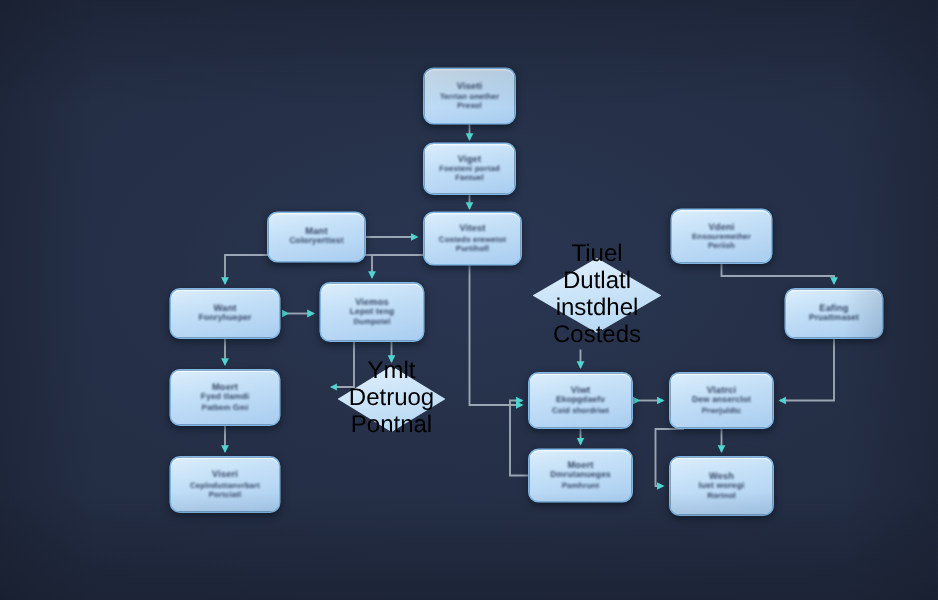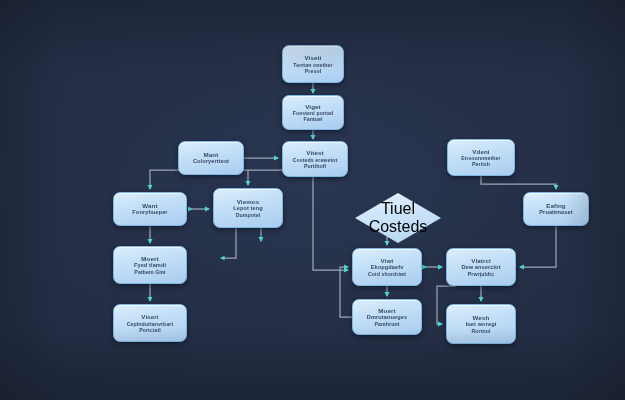--- a/index.html
+++ b/index.html
@@ -177,39 +177,48 @@
     <span class="ln t1">Want</span>
     <span class="ln t2">Fonryhueper</span>
   </div>
 
   <div class="node" style="left:213px;top:188px;width:70px;height:40px;">
     <span class="ln t1">Viemos</span>
     <span class="ln t2">Lepot teng</span>
     <span class="ln t3">Dumpotel</span>
   </div>
 
-  <div class="diamond" style="left:355px;top:193px;width:86px;height:50px;">
+  <div class="diamond" style="left:355px;top:172px;width:86px;height:50px;">
     <div class="dshape"></div>
     <div class="dtext">
       <span class="ln t1">Tiuel</span>
+      <span class="ln t3">Dutlatl instdhel</span>
       <span class="ln t3">Costeds</span>
     </div>
   </div>
 
   <div class="node" style="left:523px;top:192px;width:66px;height:34px;">
     <span class="ln t1">Eafing</span>
     <span class="ln t2">Pruattmaset</span>
   </div>
 
   <div class="node" style="left:113px;top:246px;width:74px;height:38px;">
     <span class="ln t1">Moert</span>
     <span class="ln t2">Fyed tlamdi</span>
     <span class="ln t3">Patbem Gmi</span>
   </div>
 
+  <div class="diamond" style="left:225px;top:244px;width:72px;height:44px;">
+    <div class="dshape"></div>
+    <div class="dtext">
+      <span class="ln t1">Ymlt</span>
+      <span class="ln t3">Detruog</span>
+      <span class="ln t3">Pontnal</span>
+    </div>
+  </div>
 
   <div class="node" style="left:352px;top:248px;width:70px;height:38px;">
     <span class="ln t1">Viwt</span>
     <span class="ln t2">Ekopgdaefv</span>
     <span class="ln t3">Coid shordriwt</span>
   </div>
 
   <div class="node" style="left:446px;top:248px;width:70px;height:38px;">
     <span class="ln t1">Vlatrci</span>
     <span class="ln t2">Dew anserclot</span>

